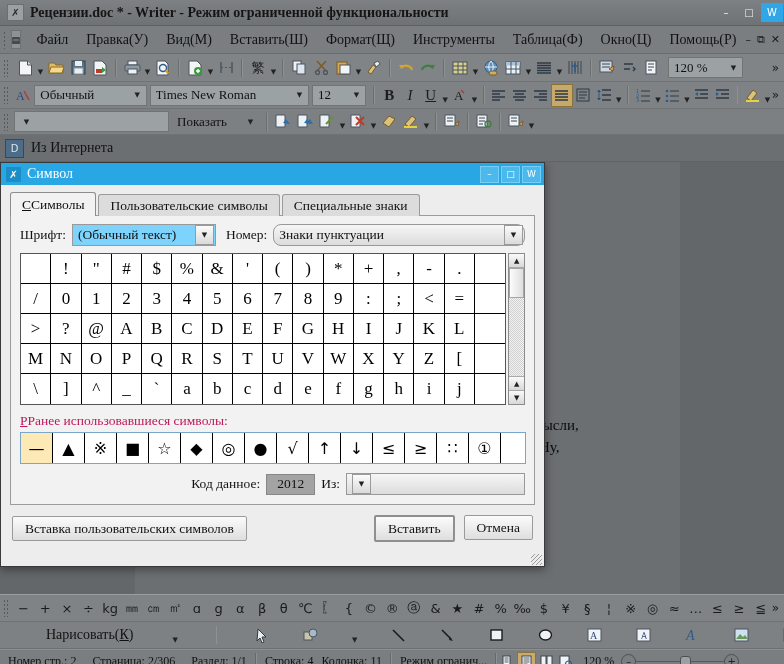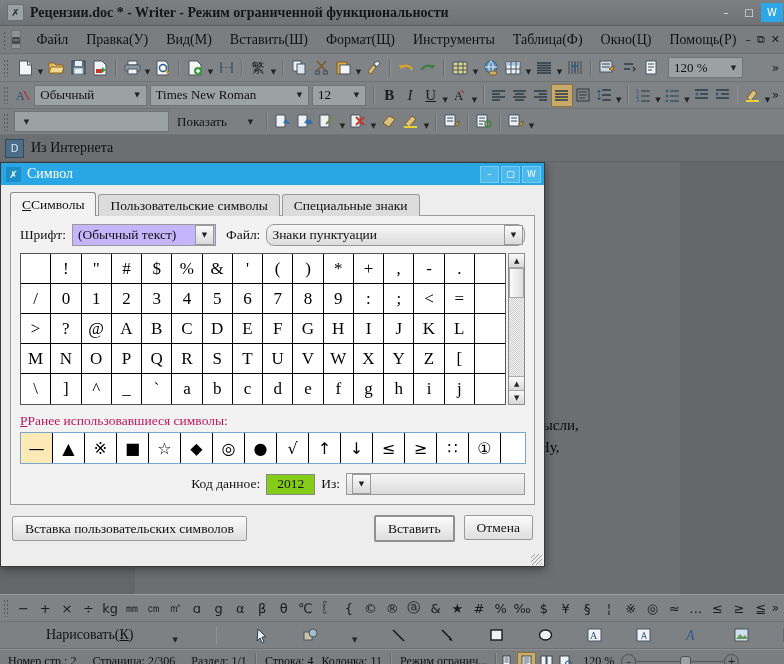--- a/index.html
+++ b/index.html
@@ -166,21 +166,21 @@
   }
   .tab.active{background:#f2f2f2;height:23px;border-color:#8d8d8d;}
   .tab u{text-decoration:underline;}
   .tabpanel{
     border:1px solid #9b9b9b;background:#f2f2f2;margin-top:-1px;
     padding:8px 9px 9px 9px;position:relative;z-index:1;
   }
   .row{display:flex;align-items:center;gap:6px;}
   .lbl{font-size:13.5px;color:#111;}
   .combo{
-    height:20px;background:#c4b5fd;border:1px solid #999;display:flex;align-items:center;
+    height:20px;background:#7dd3fc;border:1px solid #999;display:flex;align-items:center;
     font-size:13.5px;color:#111;padding-left:5px;
   }
   .combo.grey{background:linear-gradient(#f6f6f6,#dcdcdc);}
   .combo .val{flex:1;white-space:nowrap;overflow:hidden;}
   .combo .arrow{
     width:17px;height:18px;margin:0 1px 0 0;
     background:linear-gradient(#fbfbfb,#dadada);border:1px solid #9a9a9a;
     display:flex;align-items:center;justify-content:center;
     font-size:7px;font-family:"DejaVu Sans",sans-serif;color:#222;
   }
@@ -222,21 +222,21 @@
   }
   .rcell{
     width:31px;height:30px;border-right:1px solid #000;
     display:flex;align-items:center;justify-content:center;
     font-family:"DejaVu Sans",sans-serif;font-size:16px;color:#000;
   }
   .rcell.sel{background:#fde9b5;}
   .rcell.blank{border-right:none;flex:1;}
 
   .codrow{display:flex;align-items:center;justify-content:flex-end;gap:6px;margin-top:9px;}
-  .codebox{width:47px;height:19px;background:#84cc16;border:1px solid #888;
+  .codebox{width:47px;height:19px;background:#a3a3a3;border:1px solid #888;
     display:flex;align-items:center;justify-content:center;font-size:13.5px;color:#111;}
 
   .btnrow{display:flex;align-items:center;margin-top:10px;padding:0 2px;}
   .btn{
     height:23px;padding:0 12px;display:flex;align-items:center;justify-content:center;
     background:linear-gradient(#fbfbfb,#dedede);border:1px solid #9a9a9a;border-radius:2px;
     font-size:13.5px;color:#111;
   }
   .btn.def{border:2px solid #8f8f8f;}
   .btnrow .right{margin-left:auto;display:flex;gap:9px;}
@@ -681,21 +681,21 @@
             </div>
         </div>
 
         <div class="tabpanel">
           <div class="row">
             <div class="lbl">Шрифт:</div>
             <div class="combo" style="width:137px;">
               <span class="val">(Обычный текст)</span>
               <span class="arrow">▼</span>
             </div>
-            <div class="lbl" style="margin-left:4px;">Файл:</div>
+            <div class="lbl" style="margin-left:4px;">Номер:</div>
             <div class="combo grey" style="flex:1;border-radius:8px;">
               <span class="val">Знаки пунктуации</span>
               <span class="arrow">▼</span>
             </div>
           </div>
 
           <div class="gridwrap">
             <div class="chargrid" id="chargrid">
                 <div class="cell"> </div>
                 <div class="cell">!</div>

